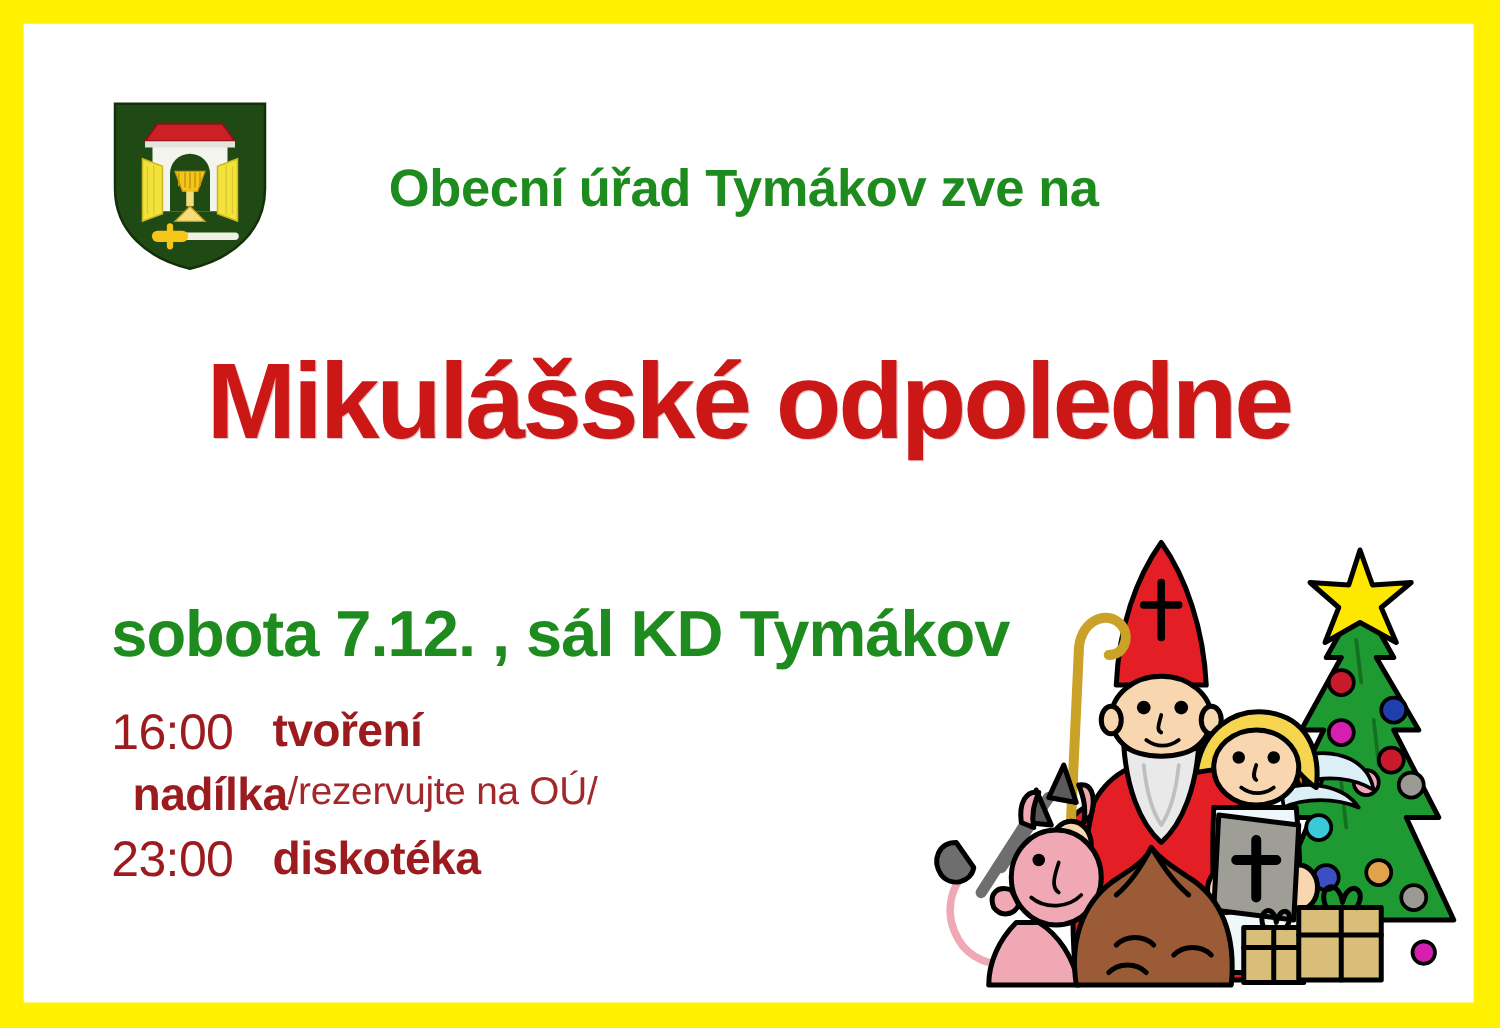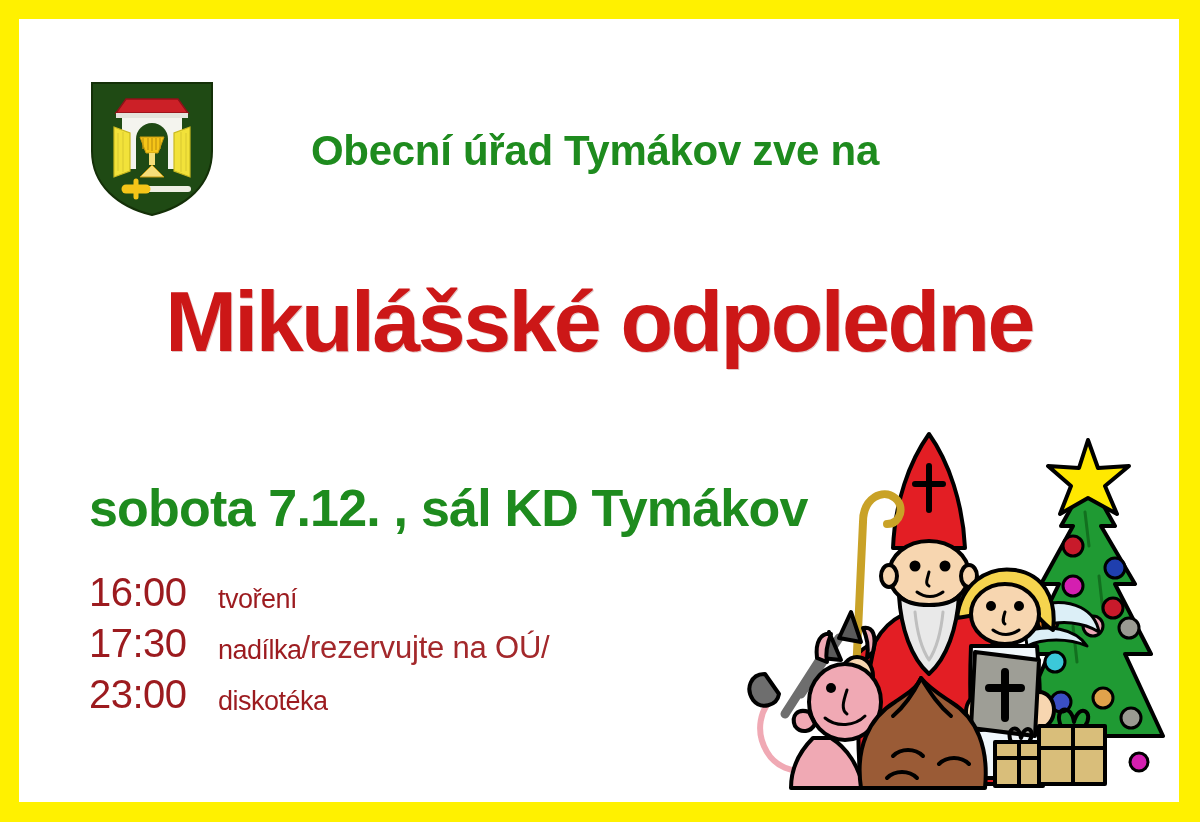--- a/index.html
+++ b/index.html
@@ -81,33 +81,34 @@
 
   
   .schedule {
     position: absolute;
     left: 70px;
     top: 545px;
     color: #9C1B1F;
   }
   .sched-row {
     display: flex;
-    align-items: flex-end;
+    align-items: flex-start;
     height: 51px;
     white-space: nowrap;
   }
   .sched-time {
     font-size: 40px;
     letter-spacing: -0.5px;
     min-width: 112px;
   }
   .sched-label {
-    font-size: 27px;
+    font-size: 37px;
     letter-spacing: -0.5px;
     margin-left: 17px;
+    font-weight: bold;
   }
   .sched-note {
     font-size: 31px;
     letter-spacing: -0.2px;
     color: #A3282B;
   }
 
   
   .illustration {
     position: absolute;
@@ -158,21 +159,20 @@
 
     <div class="venue-line">sobota 7.12. , sál KD Tymákov</div>
 
     <div class="schedule">
       <div class="sched-row">
         <span class="sched-time">16:00</span>
         <span class="sched-label">tvoření</span>
         <span class="sched-note"></span>
       </div>
       <div class="sched-row">
-        <span class="sched-time">17:30</span>
         <span class="sched-label">nadílka</span>
         <span class="sched-note">/rezervujte na OÚ/</span>
       </div>
       <div class="sched-row">
         <span class="sched-time">23:00</span>
         <span class="sched-label">diskotéka</span>
         <span class="sched-note"></span>
       </div>
     </div>
 

